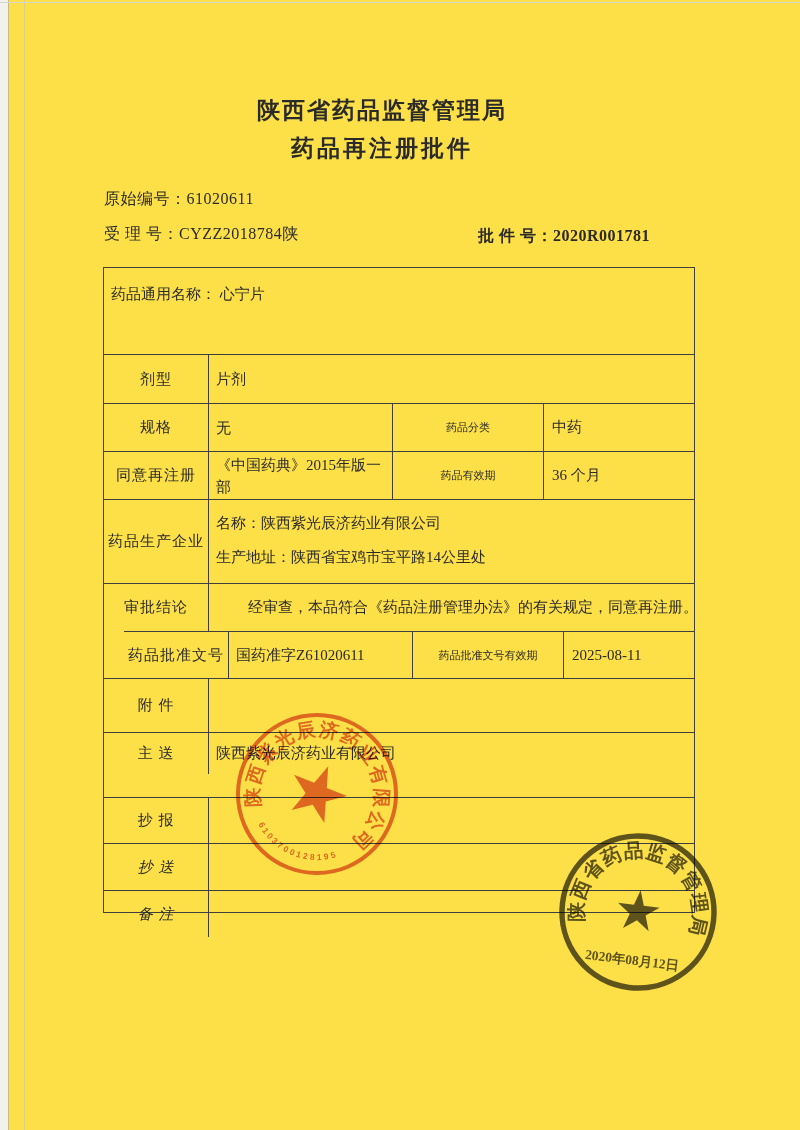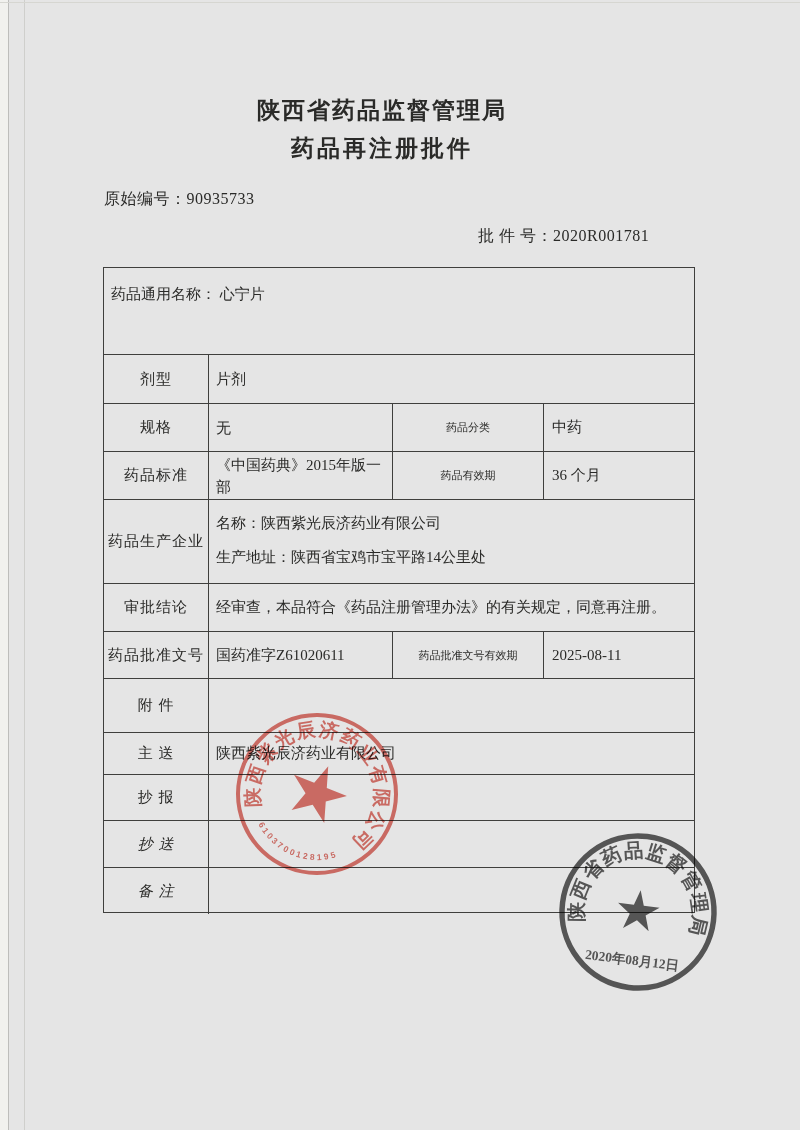--- a/index.html
+++ b/index.html
@@ -1,71 +1,74 @@
 <!DOCTYPE html>
 <html><head>
 <meta charset="utf-8">
 <style>
   html,body{margin:0;padding:0;}
-  .page{position:relative;width:800px;height:1130px;background:#e5e5e5;overflow:hidden;
+  .page{position:relative;width:800px;height:1130px;background:#fde047;overflow:hidden;
         font-family:"Liberation Serif","DejaVu Serif",serif;color:#2a2a28;}
   .edge-strip{position:absolute;left:0;top:0;width:8px;height:1130px;background:#f1f1ee;}
   .edge-line-a{position:absolute;left:8px;top:0;width:1px;height:1130px;background:#a8a8a4;opacity:.65;}
   .edge-line-b{position:absolute;left:24px;top:0;width:1px;height:1130px;background:#bdbdb8;opacity:.55;}
   .top-line{position:absolute;left:0;top:2px;width:800px;height:1px;background:#d6d6d1;}
 
   .agency-title{position:absolute;left:82px;top:95px;width:600px;text-align:center;
         font-family:"Liberation Sans","DejaVu Sans",sans-serif;font-weight:bold;
         font-size:23px;letter-spacing:2px;}
   .doc-title{position:absolute;left:82px;top:133px;width:600px;text-align:center;
         font-size:23px;font-weight:600;letter-spacing:3px;}
   .meta-line{position:absolute;font-size:16px;letter-spacing:.5px;white-space:nowrap;}
   .meta-orig{left:104px;top:189px;}
   .meta-accept{left:104px;top:224px;}
-  .meta-approval{left:478px;top:226px;}
+  .meta-approval{left:478px;top:226px;font-weight:bold;}
 
   .doc-table{position:absolute;left:103px;top:267px;width:592px;height:646px;
         border:1.5px solid #3f3f3d;box-sizing:border-box;font-size:15px;}
   .trow{display:flex;box-sizing:border-box;}
   .trow + .trow{border-top:1.4px solid #3f3f3d;}
   .cell{box-sizing:border-box;}
   .lbl{width:105px;border-right:1.4px solid #3f3f3d;display:flex;align-items:center;
         justify-content:center;text-align:center;flex:none;letter-spacing:1px;}
   .val{flex:1;display:flex;align-items:center;padding-left:7px;padding-right:4px;}
   .c2{width:184px;flex:none;border-right:1.4px solid #3f3f3d;display:flex;align-items:center;
         padding-left:7px;padding-right:4px;word-break:break-all;line-height:22px;}
   .c3{width:151px;flex:none;border-right:1.4px solid #3f3f3d;display:flex;align-items:center;
         justify-content:center;text-align:center;white-space:nowrap;font-size:11px;}
   .c4{flex:1;display:flex;align-items:center;padding-left:8px;white-space:nowrap;}
   .two-line{flex:1;padding:9px 4px 0 7px;line-height:35px;display:block;}
   .two-line.tight{padding-top:6px;line-height:34px;}
   .nowrap{white-space:nowrap;}
 
   .r1{height:86px;} .r2{height:49px;} .r3{height:48px;} .r4{height:48px;}
-  .r5{height:84px;} .r6{height:48px;} .r7{height:47px;} .r8{height:54px;justify-content:space-between;}
-  .r9{height:42px;} .r10{height:46px;} .r11{height:47px;font-style:italic;} .r12{height:47px;font-style:italic;}
+  .r5{height:84px;} .r6{height:48px;gap:32px;} .r7{height:47px;margin-left:20px;} .r8{height:54px;justify-content:space-between;}
+  .r9{height:42px;} .r10{height:46px;margin-top:23px;} .r11{height:47px;font-style:italic;} .r12{height:47px;font-style:italic;}
 
   .stamp{position:absolute;pointer-events:none;mix-blend-mode:multiply;}
   .stamp-company{left:217px;top:694px;opacity:.8;}
   .stamp-authority{left:538px;top:812px;opacity:.82;}
 </style>
 </head>
 <body>
 
 <div class="page">
   <div class="edge-strip"></div>
   <div class="edge-line-a"></div>
   <div class="edge-line-b"></div>
   <div class="top-line"></div>
 
   <div class="agency-title">陕西省药品监督管理局</div>
   <div class="doc-title">药品再注册批件</div>
 
   <div class="meta-line meta-orig">
-    <span>原始编号：</span><span>90935733</span>
+    <span>原始编号：</span><span>61020611</span>
+  </div>
+  <div class="meta-line meta-accept">
+    <span>受 理 号：</span><span>CYZZ2018784陕</span>
   </div>
   <div class="meta-line meta-approval">
     <span>批 件 号：</span><span>2020R001781</span>
   </div>
 
   <div class="doc-table">
 
     <div class="trow r1">
       <div class="cell two-line">
         <div>药品通用名称： 心宁片</div>
@@ -78,21 +81,21 @@
     </div>
 
     <div class="trow r3">
       <div class="cell lbl">规格</div>
       <div class="cell c2">无</div>
       <div class="cell c3">药品分类</div>
       <div class="cell c4">中药</div>
     </div>
 
     <div class="trow r4">
-      <div class="cell lbl">药品标准</div>
+      <div class="cell lbl">同意再注册</div>
       <div class="cell c2">《中国药典》2015年版一部</div>
       <div class="cell c3">药品有效期</div>
       <div class="cell c4">36 个月</div>
     </div>
 
     <div class="trow r5">
       <div class="cell lbl">药品生产企业</div>
       <div class="cell two-line tight">
         <div>名称：陕西紫光辰济药业有限公司</div>
         <div>生产地址：陕西省宝鸡市宝平路14公里处</div>

